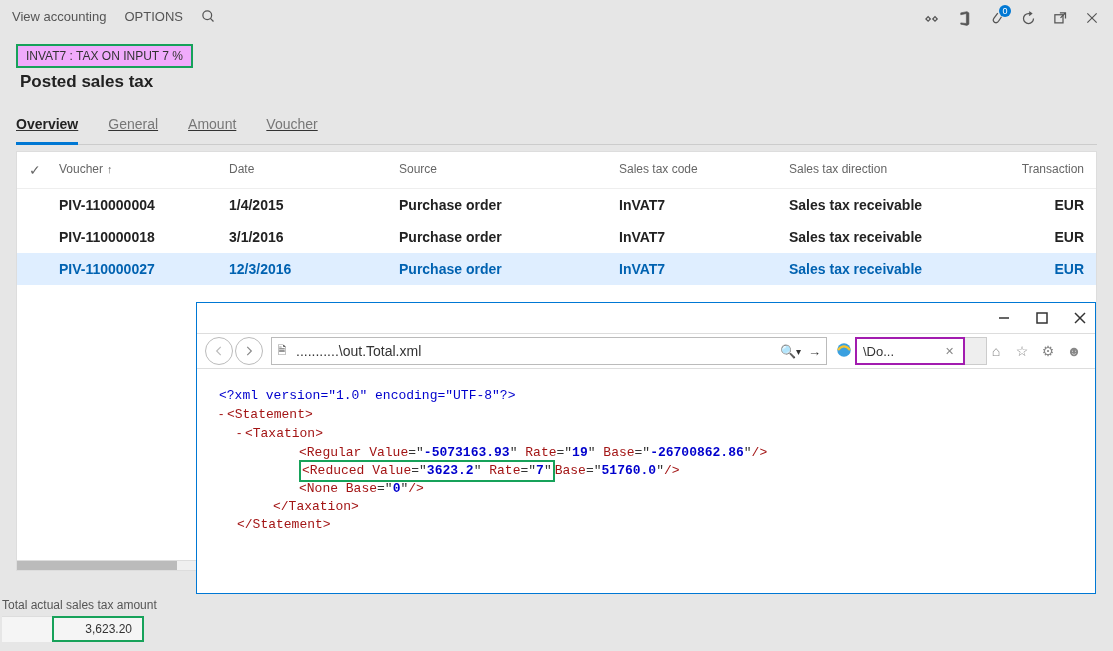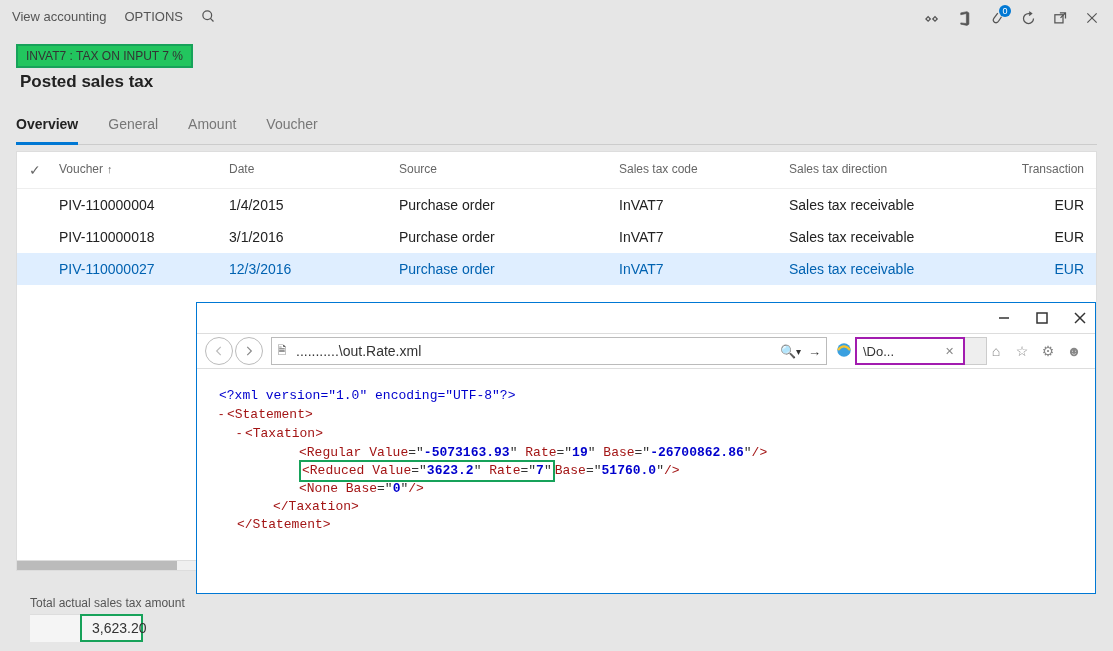--- a/index.html
+++ b/index.html
@@ -7,47 +7,47 @@
 
 .topbar { background: #e6e6e6; height: 36px; display: flex; align-items: center; padding: 0 12px; justify-content: space-between; }
 .topbar-left { display: flex; align-items: flex-start; gap: 18px; }
 .topbar-left span { color: #555; cursor: pointer; }
 .topbar-right { display: flex; align-items: center; gap: 14px; }
 .topbar-right .icon { width: 18px; height: 18px; display: flex; align-items: center; justify-content: center; color: #555; cursor: pointer; }
 .badge { position: relative; }
 .badge .count { position: absolute; top: -4px; right: -6px; background: #0078d4; color: #fff; border-radius: 50%; font-size: 9px; width: 12px; height: 12px; display: flex; align-items: center; justify-content: center; }
 
 .content { padding: 8px 16px 0 16px; }
-.subtitle-box { display: inline-block; border: 2px solid #17a25a; padding: 3px 8px; font-size: 12px; color: #333; background: #22c55e; }
+.subtitle-box { display: inline-block; border: 2px solid #17a25a; padding: 3px 8px; font-size: 12px; color: #333; background: #f0abfc; }
 .page-title { font-size: 17px; font-weight: 600; margin-top: 4px; margin-left: 4px; color: #222; }
 
-.tabs { display: flex; gap: 30px; margin-top: 18px; border-bottom: 1px solid #ccc; }
+.tabs { display: flex; gap: 30px; margin-top: 18px; border-bottom: 1px solid #ccc; text-decoration: underline; }
 .tab { padding: 6px 0 10px 0; color: #777; cursor: pointer; font-size: 14px; }
 .tab.active { color: #222; font-weight: 600; border-bottom: 3px solid #0078d4; margin-bottom: -1px; }
 
 .grid { background: #fff; border: 1px solid #ddd; margin-top: 6px; }
 .grid-header { display: flex; padding: 10px 12px; color: #666; font-size: 12px; border-bottom: 1px solid #eee; }
 .col-check { width: 30px; }
 .col-voucher { width: 170px; }
 .col-date { width: 170px; }
 .col-source { width: 220px; }
 .col-taxcode { width: 170px; }
 .col-direction { width: 210px; }
 .col-trans { flex: 1; text-align: right; }
-.grid-row { display: flex; padding: 8px 12px; font-size: 14px; color: #222; }
+.grid-row { display: flex; padding: 8px 12px; font-size: 14px; color: #222; font-weight: bold; }
 .grid-row.selected { background: #dfeeff; color: #0062b1; }
 .sort-arrow { font-size: 11px; margin-left: 4px; }
 .checkmark-hdr { font-size: 14px; }
 .hscroll { height: 10px; background: #f0f0f0; border-top: 1px solid #ddd; position: relative; }
 .hscroll .thumb { position: absolute; left: 0; width: 160px; height: 100%; background: #bbb; }
 
-.total-area { position: absolute; left: 30px; bottom: 6px; }
+.total-area { position: absolute; left: 2px; bottom: 6px; }
 .total-label { font-size: 12px; color: #555; margin-bottom: 4px; }
 .total-box { display: inline-flex; }
-.total-value { border: 2px solid #17a25a; padding: 4px 10px; font-size: 14px; background: #f5f5f5; width: 63px; text-align: right; }
+.total-value { border: 2px solid #17a25a; padding: 4px 10px; font-size: 12px; background: #f5f5f5; width: 92px; text-align: right; }
 .total-prefix { width: 50px; background: #f5f5f5; border-top: 1px solid #ddd; }
 
 .overlay-window { position: absolute; left: 196px; top: 302px; width: 900px; height: 292px; background: #fff; border: 1px solid #0078d4; }
 .ow-titlebar { height: 30px; display: flex; justify-content: flex-end; align-items: center; padding: 0 8px; gap: 24px; }
 .ow-titlebar .tb-btn { width: 14px; height: 14px; cursor: pointer; display: flex; align-items: center; justify-content: center; }
 .ow-toolbar { height: 36px; border-top: 1px solid #ddd; border-bottom: 1px solid #ddd; display: flex; align-items: center; padding: 0 8px; }
 .nav-btn { width: 28px; height: 28px; border: 1px solid #bbb; border-radius: 50%; display: flex; align-items: center; justify-content: center; margin-right: 2px; color: #888; cursor: pointer; }
 .nav-btn.disabled { color: #ccc; }
 .nav-btn svg { width: 14px; height: 14px; }
 .addr-bar { flex: 1; border: 1px solid #bbb; height: 28px; display: flex; align-items: center; margin: 0 6px; }
@@ -218,21 +218,21 @@
           <path d="M15 5 L8 12 L15 19"></path>
         </svg>
       </div>
     <div class="nav-btn">
         <svg viewBox="0 0 24 24" fill="none" stroke="#888" stroke-width="2">
           <path d="M9 5 L16 12 L9 19"></path>
         </svg>
       </div>
     <div class="addr-bar">
       <span class="addr-icon">🗎</span>
-      <span class="addr-text">...........\out.Rate.xml</span>
+      <span class="addr-text">...........\out.Total.xml</span>
       <span class="addr-search">🔍</span>
       <span class="addr-drop">▾</span>
       <span class="addr-refresh">→</span>
     </div>
     <span class="addr-ie">
       <svg width="18" height="18" viewBox="0 0 24 24">
           <circle cx="12" cy="12" r="9" fill="#3aa0e0"></circle>
           <path d="M4 12 Q12 2 20 12" fill="none" stroke="#f7c430" stroke-width="3"></path>
         </svg>
     </span>

